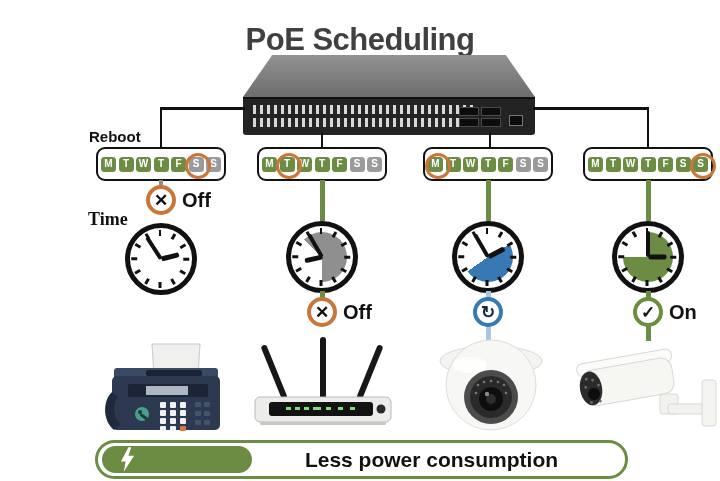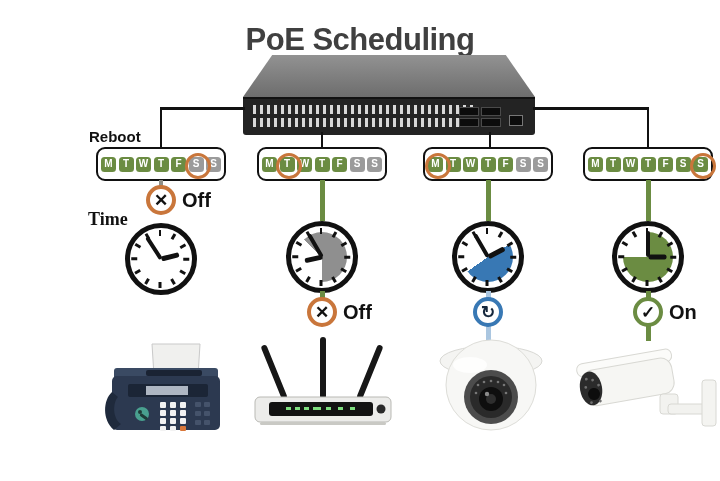--- a/index.html
+++ b/index.html
@@ -365,14 +365,22 @@
             <circle cx="21" cy="66" r="1.4"></circle>
             <circle cx="30" cy="66" r="1.4"></circle>
         </g>
       </g>
       <rect x="92" y="64" width="18" height="20" rx="3" fill="#f2f2ef" stroke="#d8d8d3"></rect>
       <rect x="100" y="74" width="44" height="10" rx="3" fill="#f2f2ef" stroke="#d8d8d3"></rect>
       <rect x="134" y="50" width="14" height="46" rx="3" fill="#f4f4f1" stroke="#d8d8d3"></rect>
     </svg>
   </div>
 
+  <div class="banner" data-interactable="false">
+    <div class="banner-pill" data-interactable="false">
+      <svg width="15" height="25" viewBox="0 0 16 26" data-interactable="false">
+        <polygon points="9,0 1,15 6,15 4,26 15,9 9,9 12,0" fill="#ffffff"></polygon>
+      </svg>
+    </div>
+    <div class="banner-text" data-interactable="false">Less power consumption</div>
+  </div>
 
 </div>
 
 </body></html>

